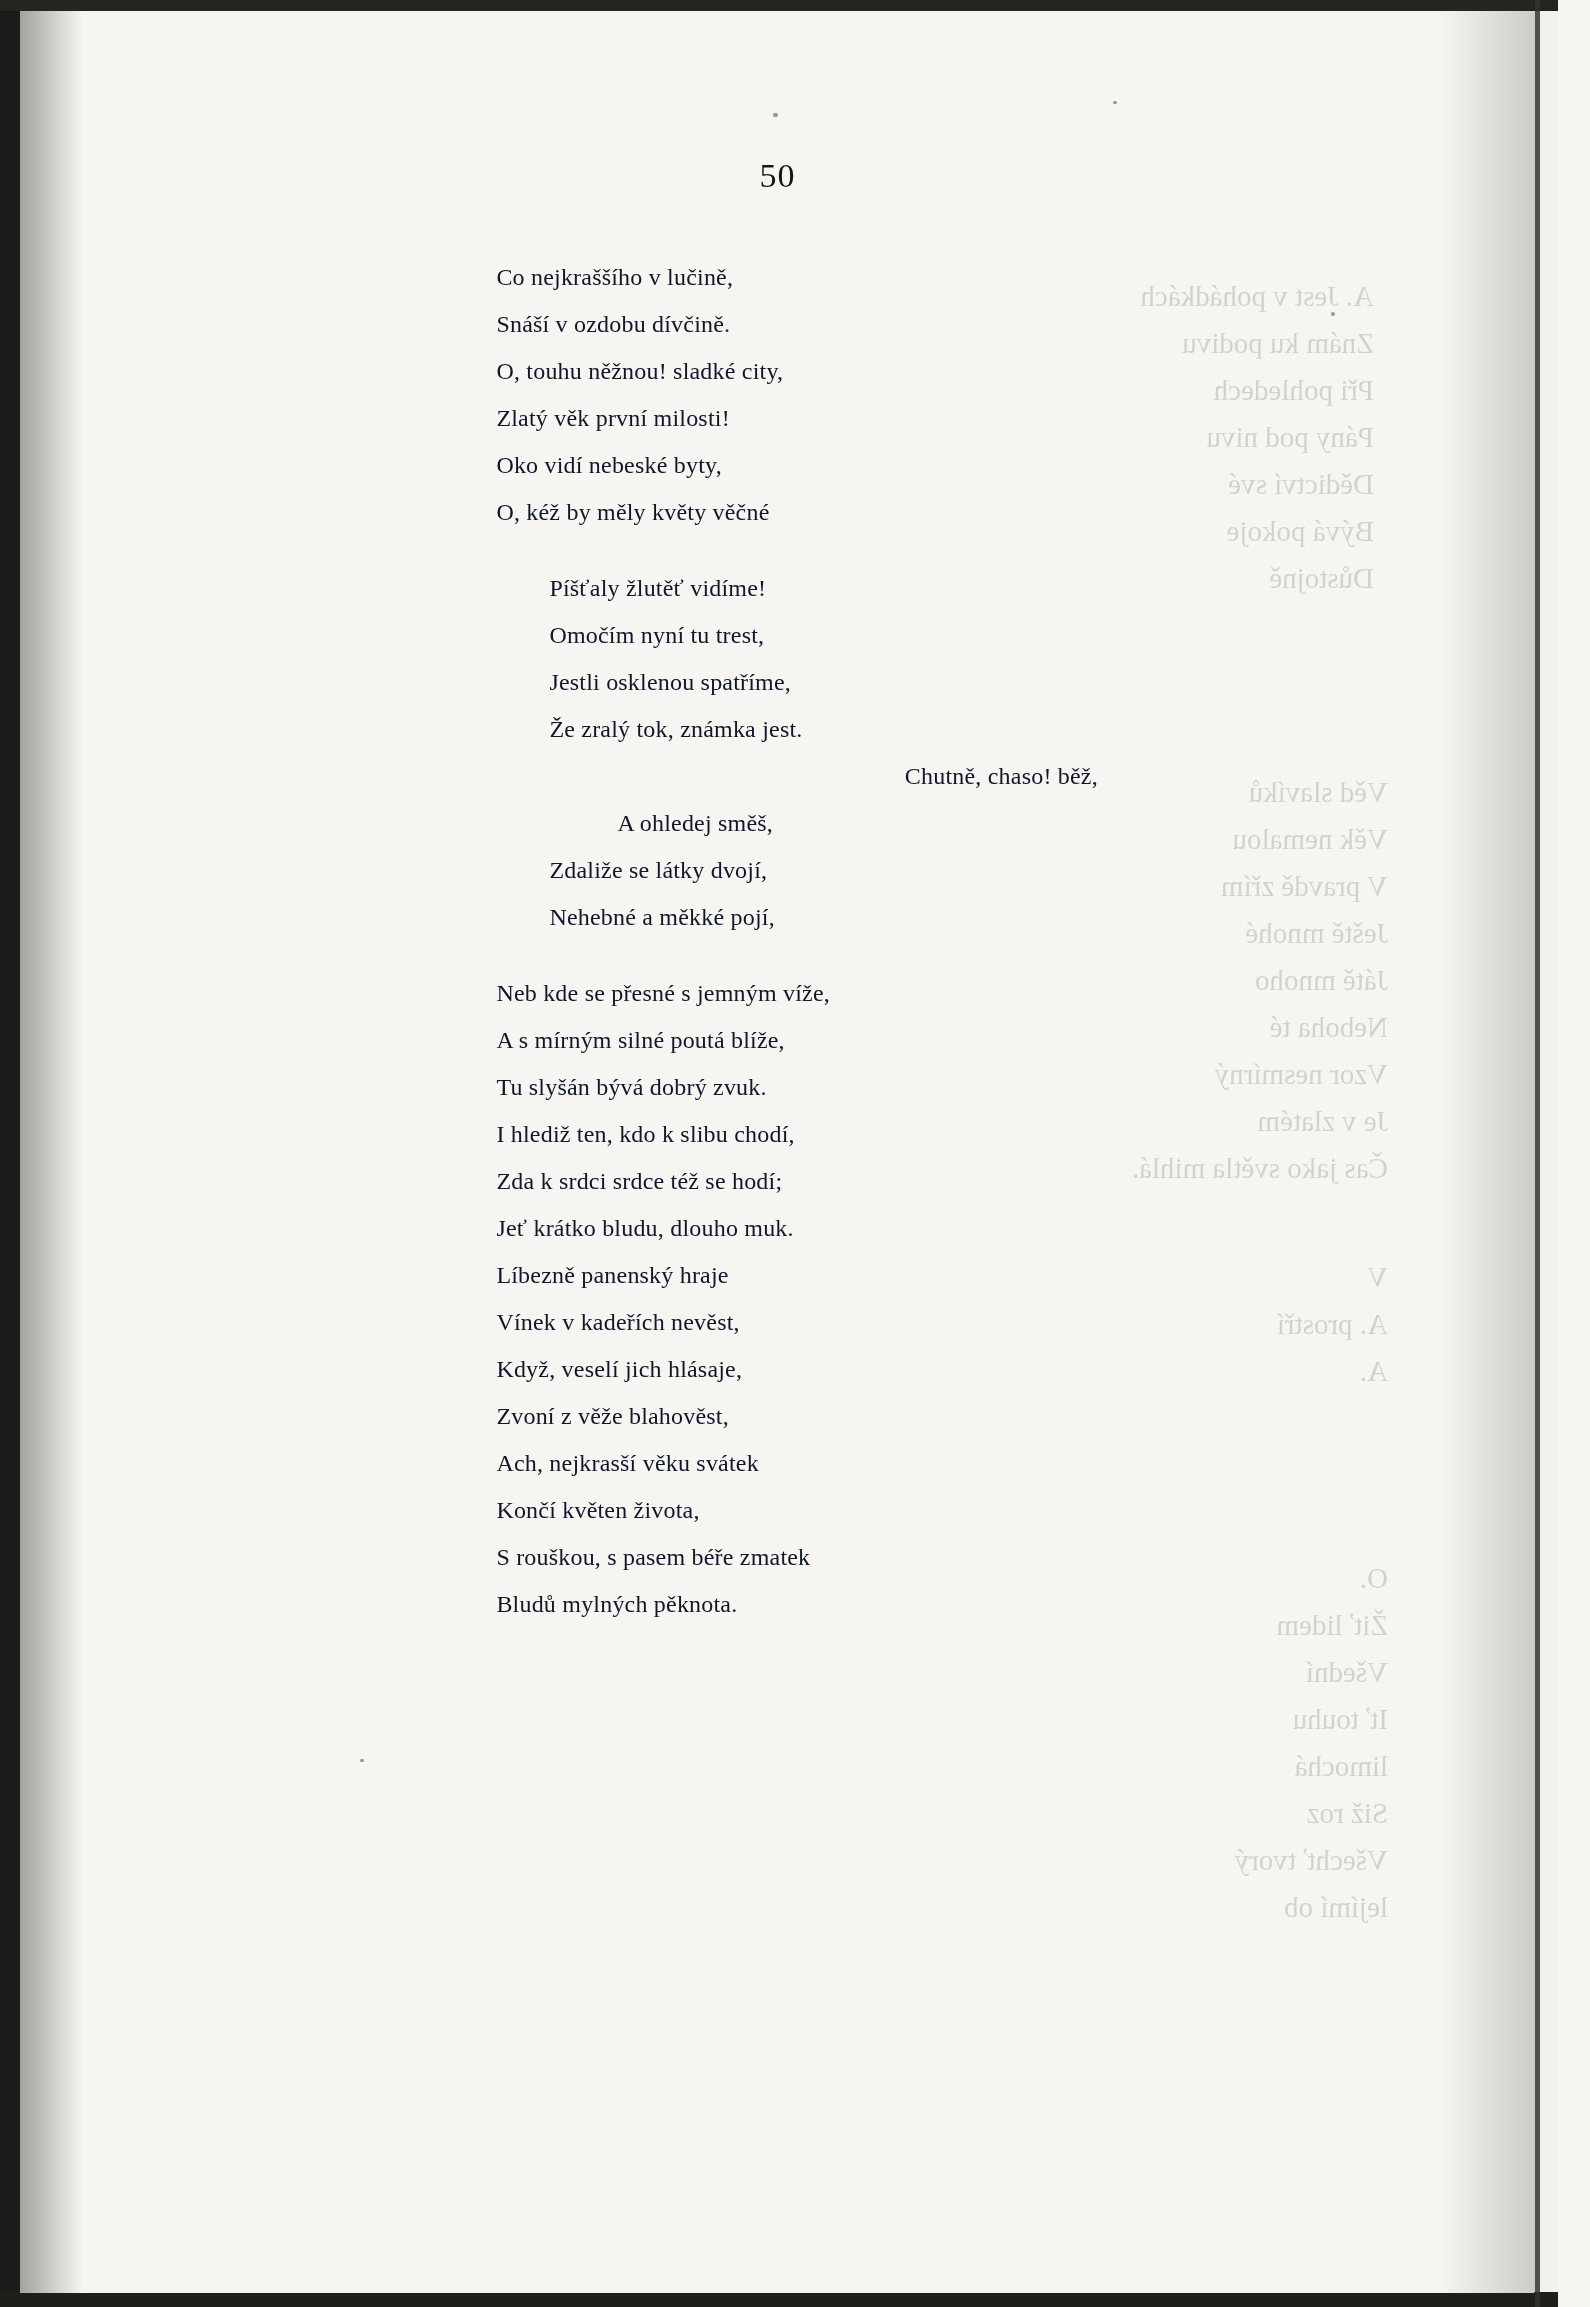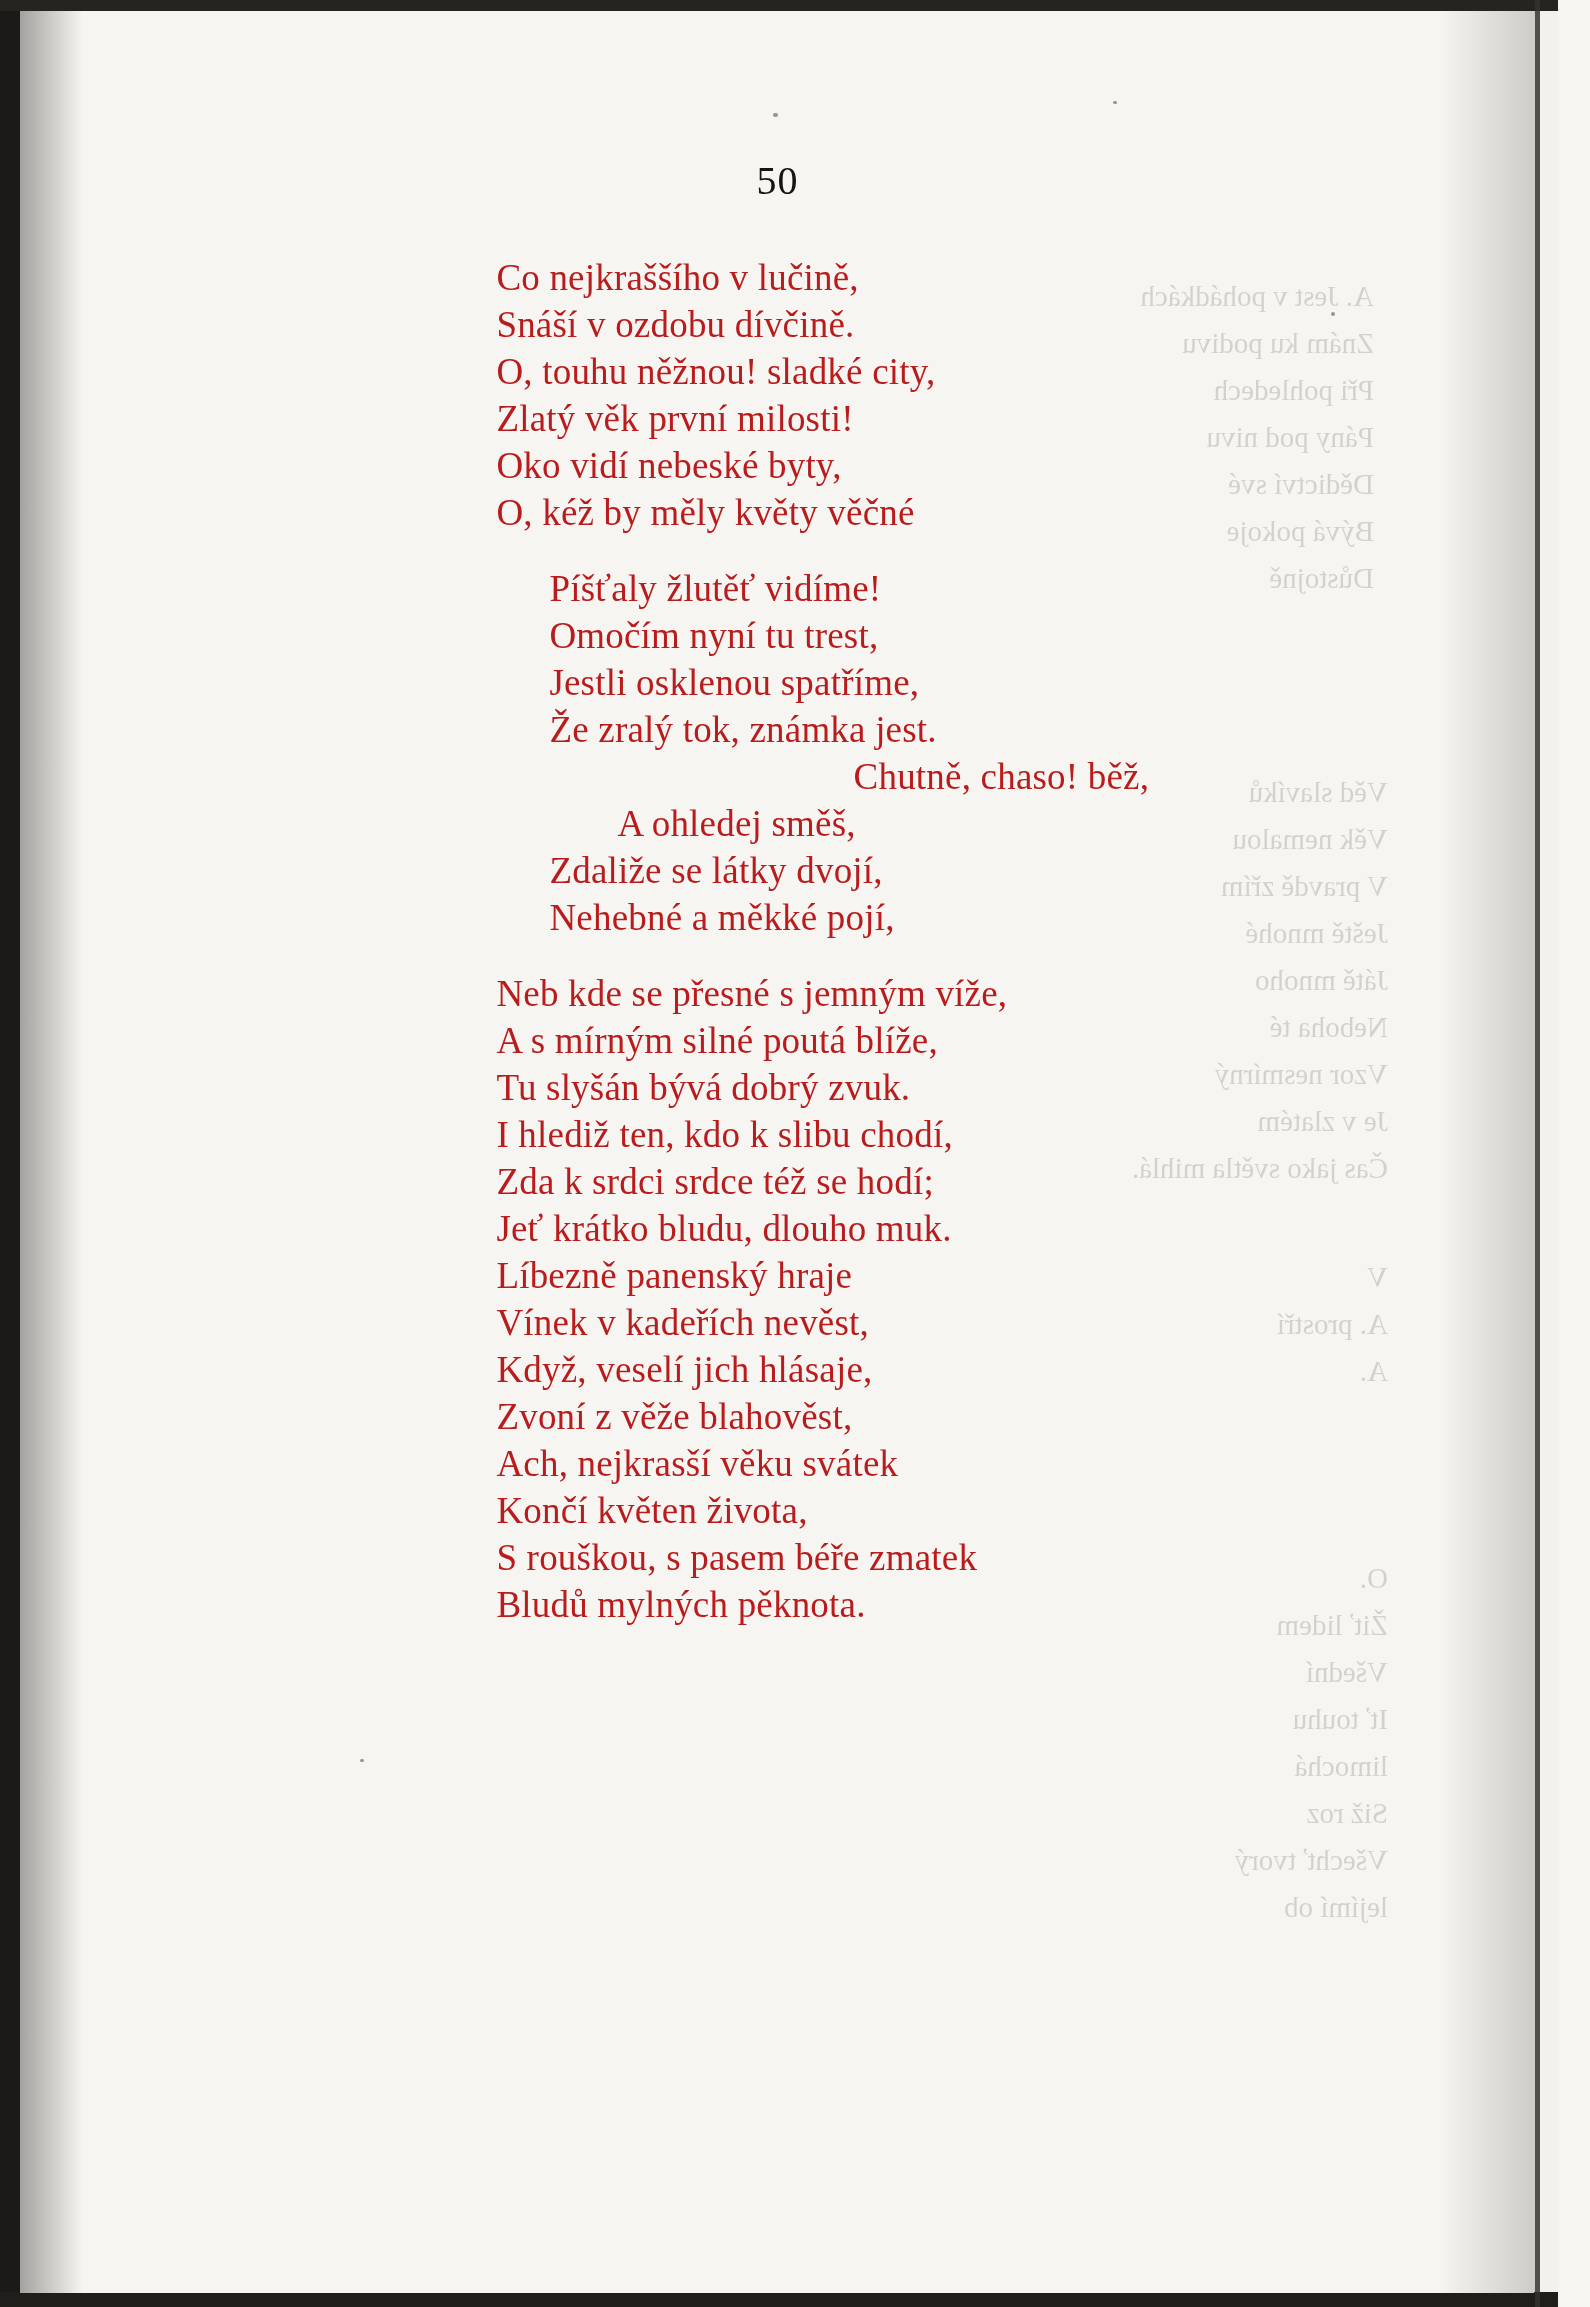--- a/index.html
+++ b/index.html
@@ -86,40 +86,40 @@
     pointer-events: none;
   }
 
   
   .page-number {
     position: absolute;
     top: 146px;
     left: 0;
     width: 1514px;
     text-align: center;
-    font-size: 40px;
+    font-size: 34px;
     letter-spacing: 1px;
     color: #17150f;
   }
   .content {
     position: absolute;
     left: 476px;
     top: 243px;
     width: 923px;
   }
   .stanza {
     margin: 0 0 0 0;
   }
   .stanza + .stanza {
     margin-top: 29px;
   }
   .line {
-    font-size: 37px;
+    font-size: 24px;
     line-height: 47px;
-    color: #b91c1c;
+    color: #0f172a;
     white-space: pre;
     letter-spacing: 0.2px;
   }
   .indent-1 { padding-left: 53px; }
   .indent-2 { padding-left: 87px; text-align: center; }
   .indent-3 { padding-left: 121px; }
 
   
   .ghost-layer {
     position: absolute;

